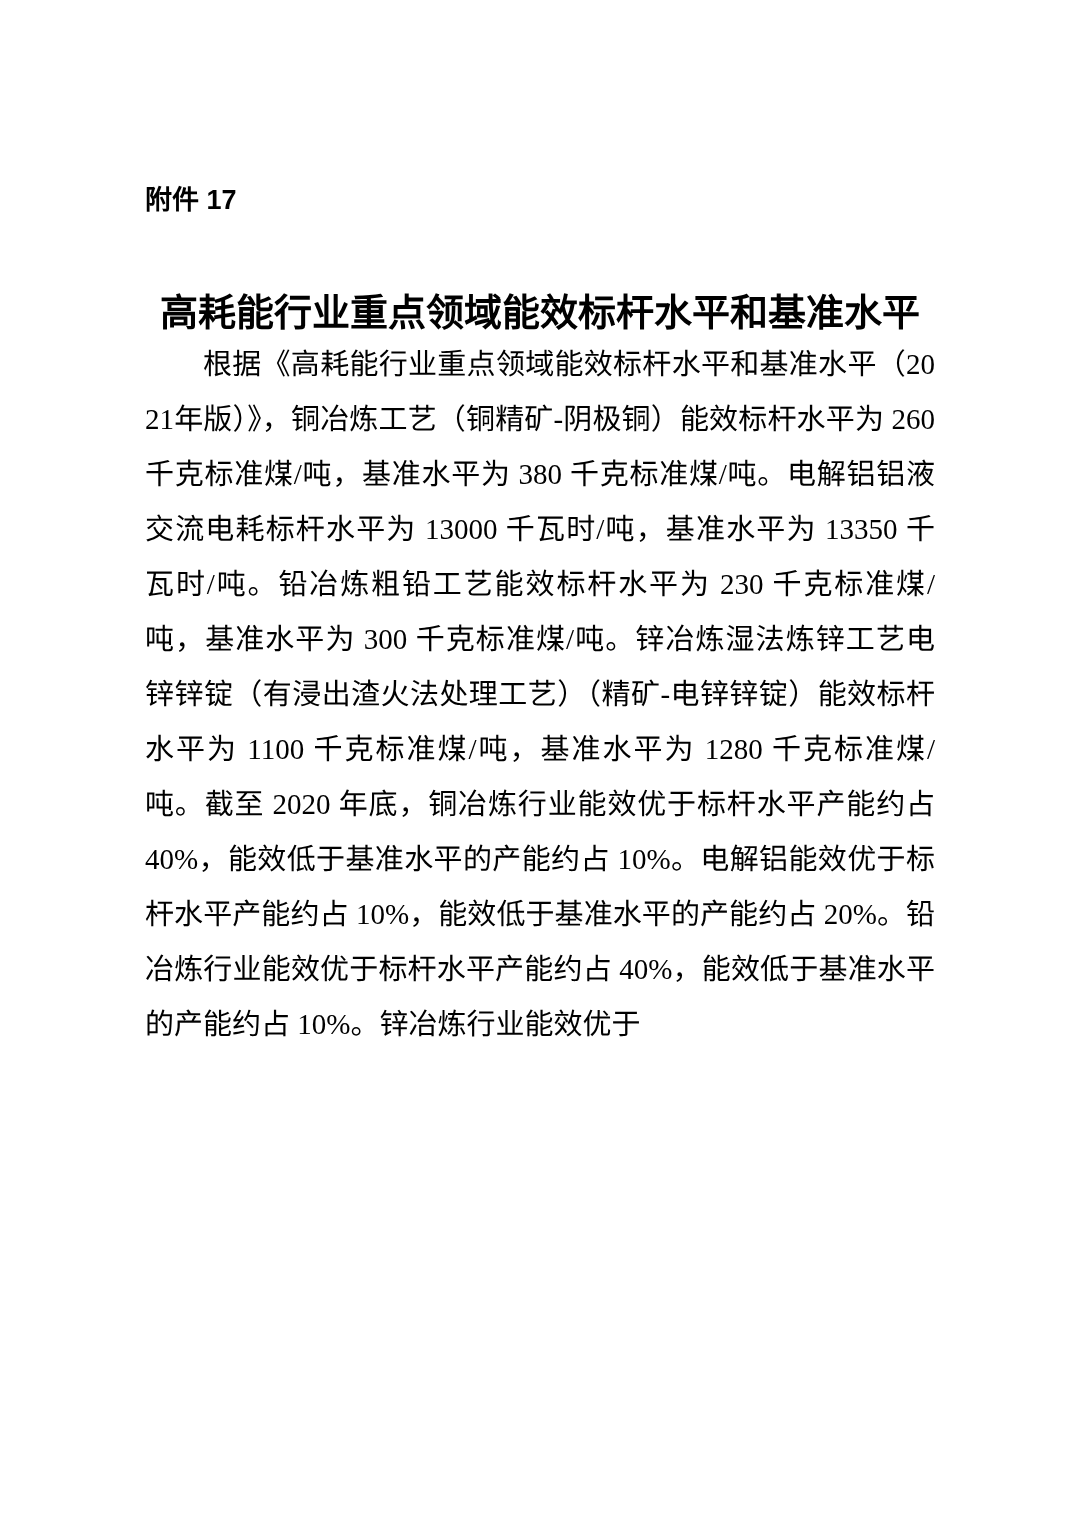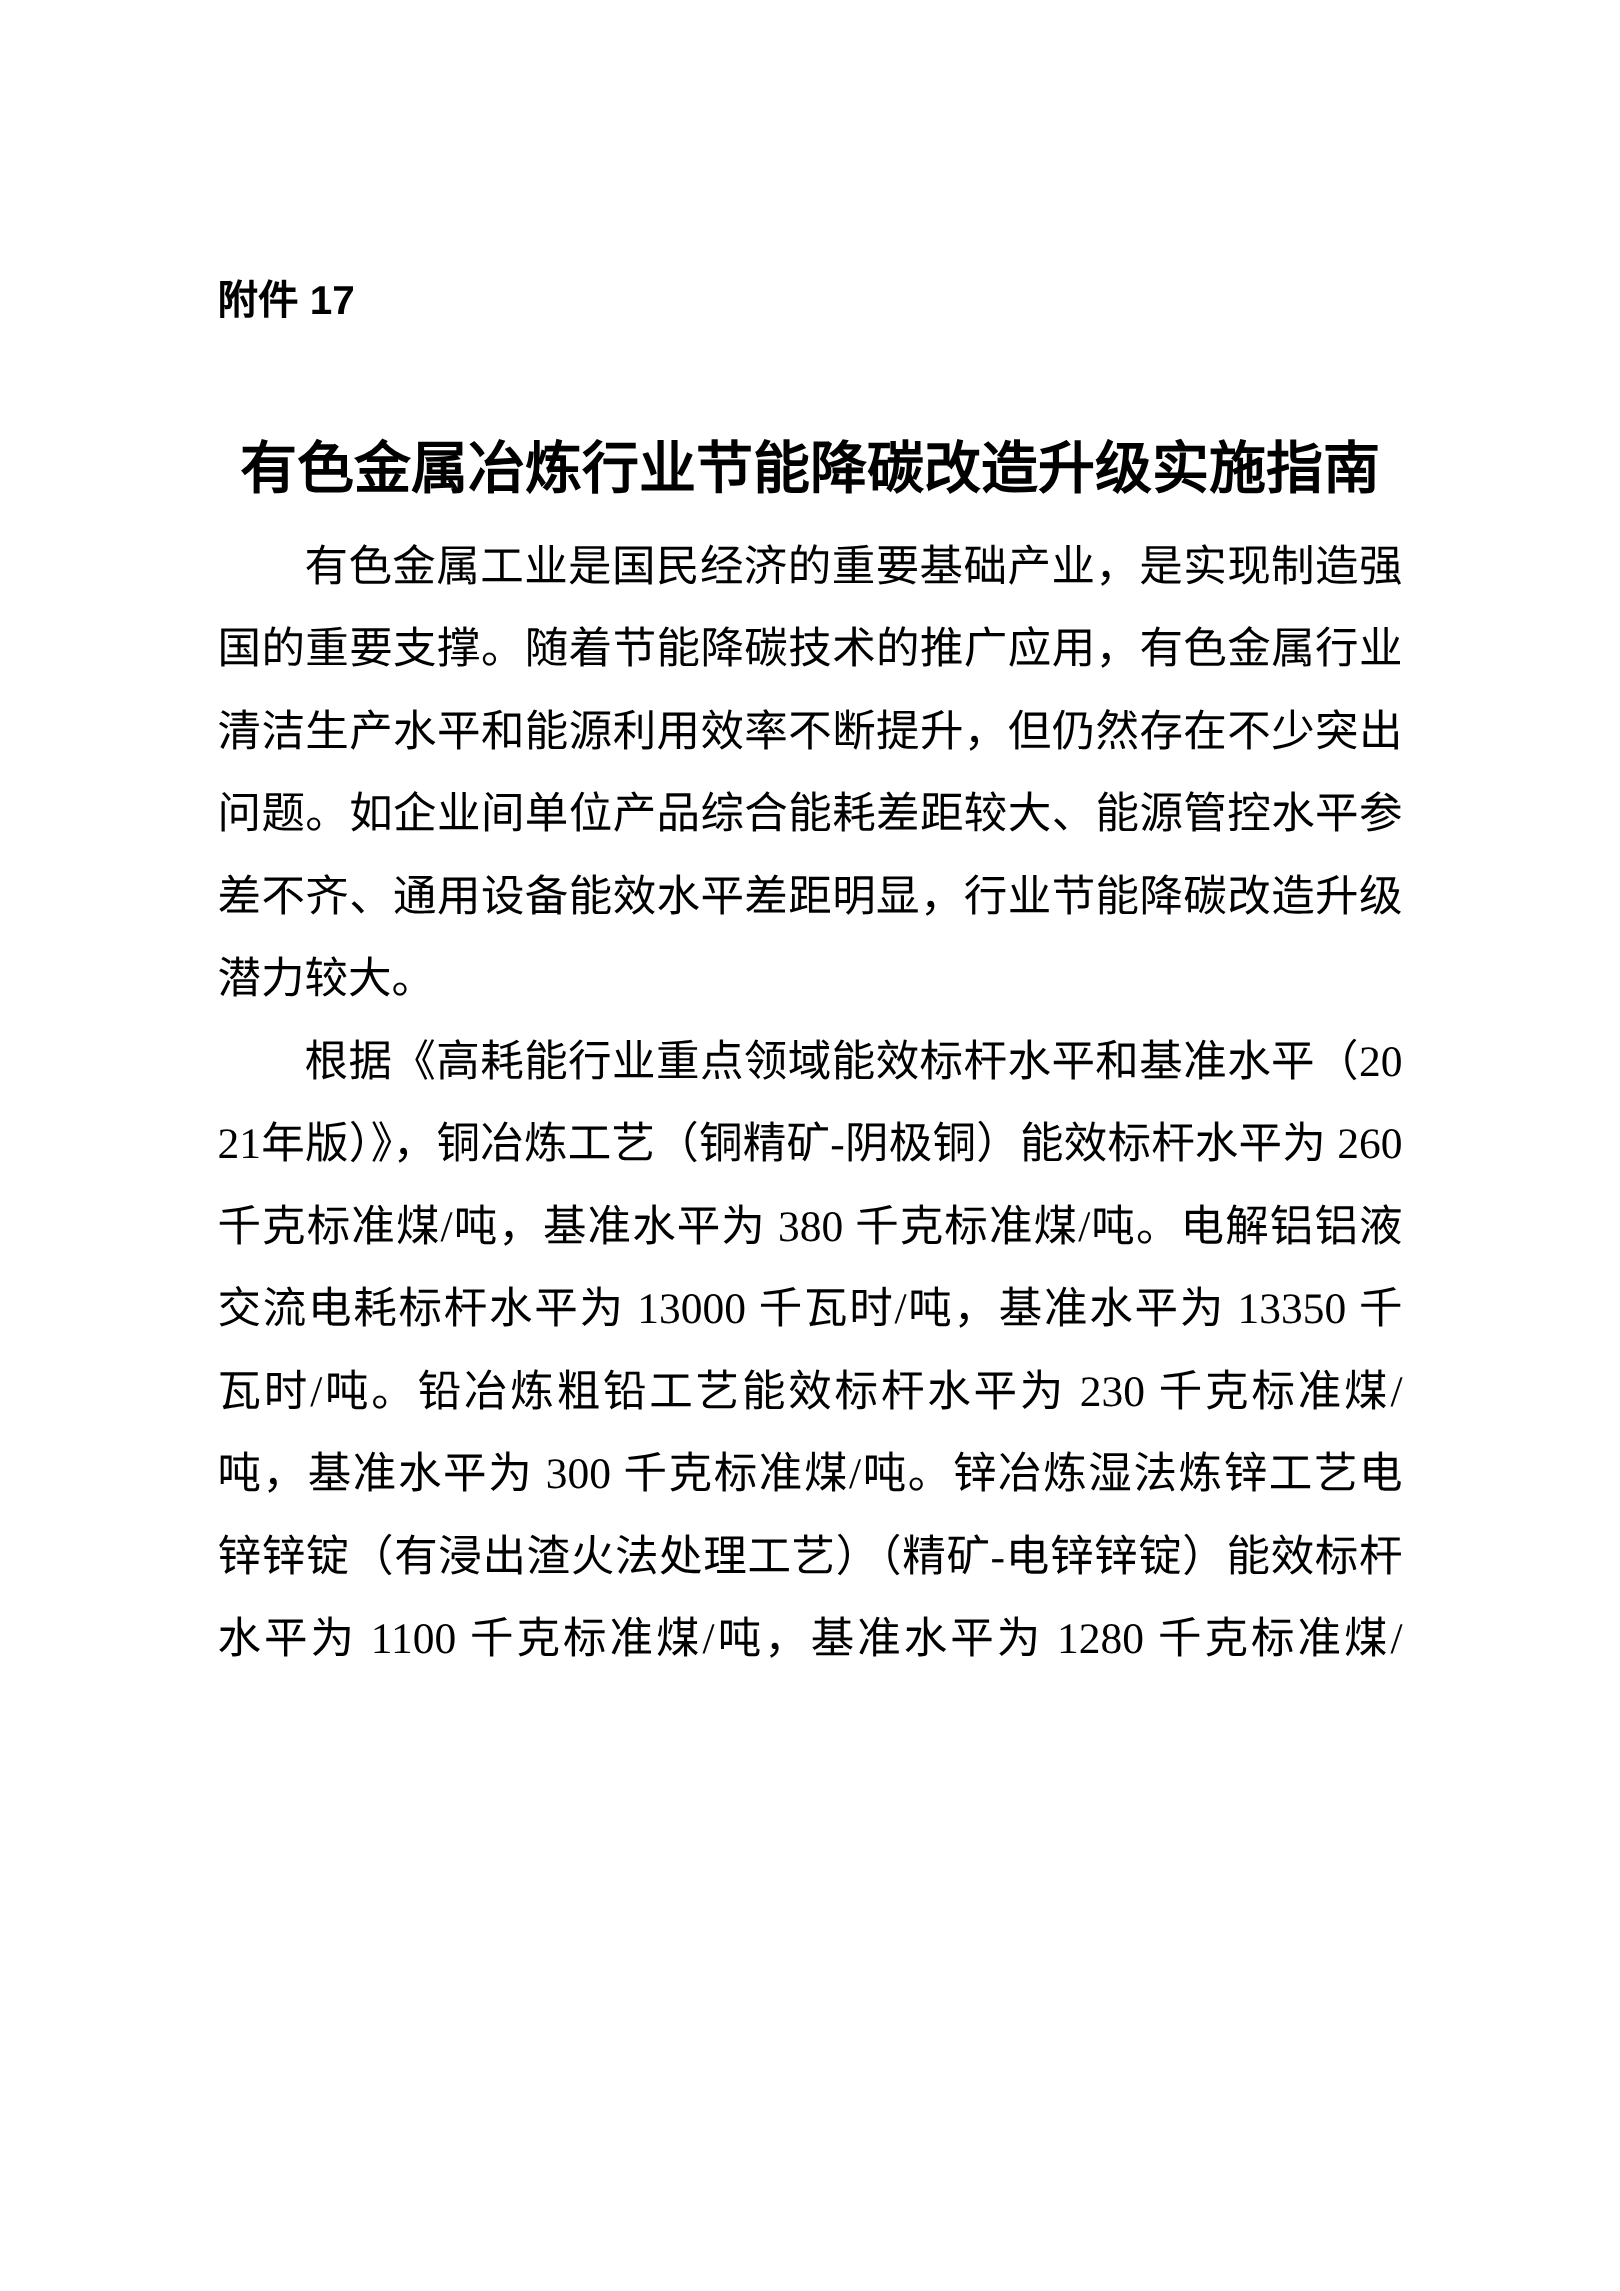--- a/index.html
+++ b/index.html
@@ -59,19 +59,18 @@
   .body-para.first {
     margin-top: 14px;
   }
 </style>
 </head>
 <body>
 
 <div class="page">
   <div class="attachment-label">附件 17</div>
 
-  <h1 class="doc-title">有色金属冶炼行业节能降碳改造升级实施指南</h1>
+  <h1 class="doc-title">高耗能行业重点领域能效标杆水平和基准水平</h1>
 
 
-  <p class="body-para first">有色金属工业是国民经济的重要基础产业，是实现制造强国的重要支撑。随着节能降碳技术的推广应用，有色金属行业清洁生产水平和能源利用效率不断提升，但仍然存在不少突出问题。如企业间单位产品综合能耗差距较大、能源管控水平参差不齐、通用设备能效水平差距明显，行业节能降碳改造升级潜力较大。</p>
 
   <p class="body-para">根据《高耗能行业重点领域能效标杆水平和基准水平（2021年版）》，铜冶炼工艺（铜精矿-阴极铜）能效标杆水平为 260 千克标准煤/吨，基准水平为 380 千克标准煤/吨。电解铝铝液交流电耗标杆水平为 13000 千瓦时/吨，基准水平为 13350 千瓦时/吨。铅冶炼粗铅工艺能效标杆水平为 230 千克标准煤/吨，基准水平为 300 千克标准煤/吨。锌冶炼湿法炼锌工艺电锌锌锭（有浸出渣火法处理工艺）（精矿-电锌锌锭）能效标杆水平为 1100 千克标准煤/吨，基准水平为 1280 千克标准煤/吨。截至 2020 年底，铜冶炼行业能效优于标杆水平产能约占 40%，能效低于基准水平的产能约占 10%。电解铝能效优于标杆水平产能约占 10%，能效低于基准水平的产能约占 20%。铅冶炼行业能效优于标杆水平产能约占 40%，能效低于基准水平的产能约占 10%。锌冶炼行业能效优于</p>
 </div>
 
 </body></html>

